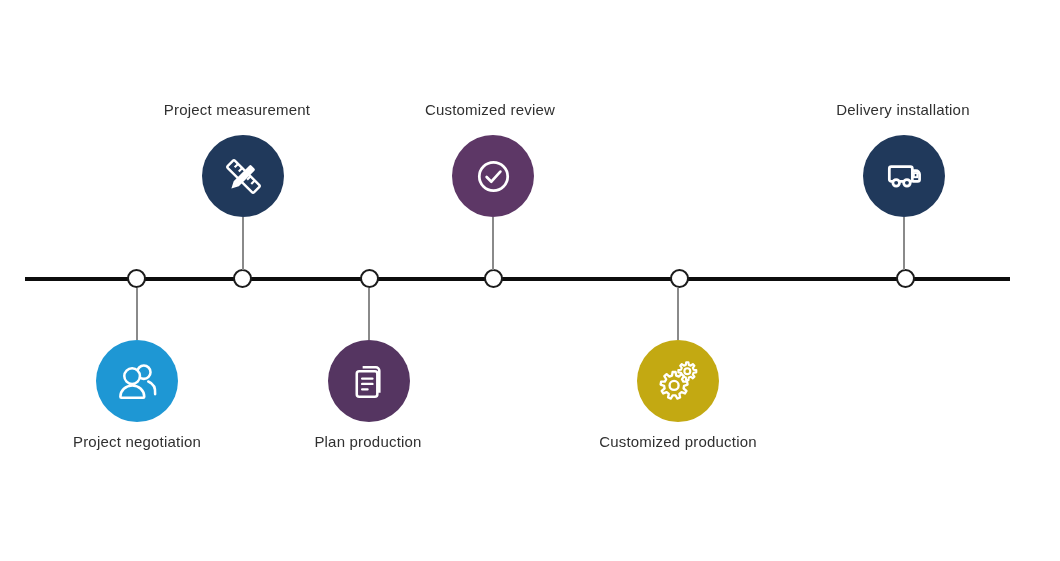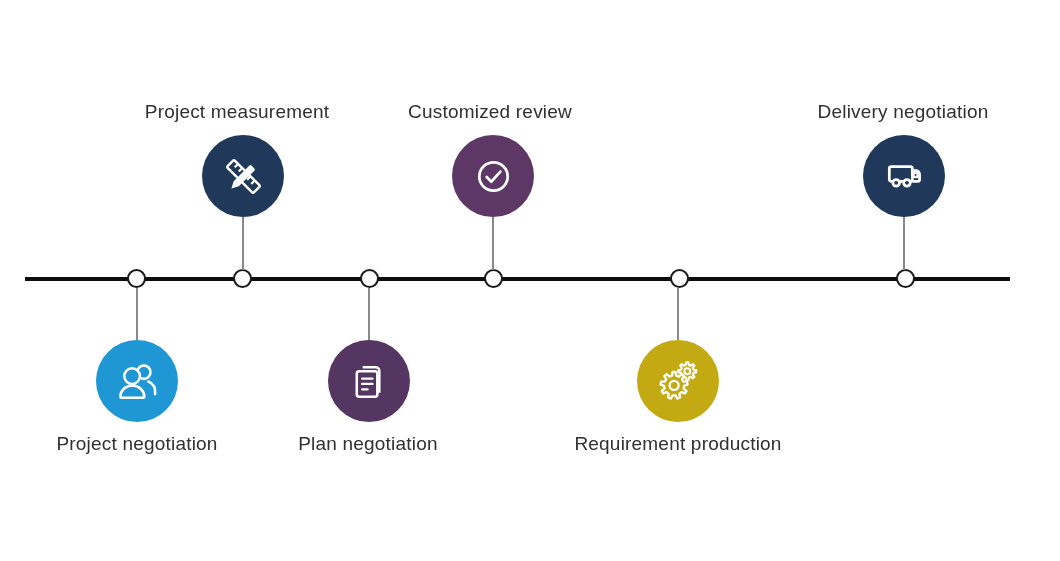--- a/index.html
+++ b/index.html
@@ -16,21 +16,21 @@
     background:#ffffff; border:2px solid #1b1b1b; border-radius:50%;
   }
   .connector { position:absolute; width:1.5px; background:#8a8a8a; }
   .bubble {
     position:absolute; width:82px; height:82px; border-radius:50%;
     display:flex; align-items:center; justify-content:center;
   }
   .bubble svg { width:47px; height:47px; display:block; }
   .label {
     position:absolute; width:300px; text-align:center;
-    font-size:19px; color:#303030; letter-spacing:0.2px; white-space:nowrap;
+    font-size:15px; color:#303030; letter-spacing:0.2px; white-space:nowrap;
   }
 </style>
 </head>
 <body>
 
 <div class="canvas">
 
   <div class="tl-line" style="background-color: rgb(13, 13, 13); color: rgb(13, 13, 13);"></div>
 
   <div>
@@ -67,21 +67,21 @@
   <div>
     <div class="node" style="left:360px"></div>
     <div class="connector" style="left:368px;top:288px;height:52px"></div>
     <div class="bubble" style="left: 328px; top: 340px; background-color: rgb(85, 53, 97); color: rgb(85, 53, 97);">
       <svg viewBox="0 0 48 48" fill="none">
         <path d="M17 9.5 h13.5 a3.5 3.5 0 0 1 3.5 3.5 v22.5" stroke="#fff" stroke-width="2.6"></path>
         <rect x="11" y="13.5" width="21" height="26" rx="2.5" fill="currentColor" stroke="#fff" stroke-width="2.6"></rect>
         <path d="M16.5 21 h10.5 M16.5 26.5 h10.5 M16.5 32 h5.5" stroke="#fff" stroke-width="2.4" stroke-linecap="round"></path>
       </svg>
     </div>
-    <div class="label" style="left:218px;top:433px">Plan negotiation</div>
+    <div class="label" style="left:218px;top:433px">Plan production</div>
   </div>
 
   <div>
     <div class="node" style="left:484px"></div>
     <div class="connector" style="left:492px;top:217px;height:53px"></div>
     <div class="bubble" style="left: 452px; top: 135px; background-color: rgb(93, 55, 102); color: rgb(93, 55, 102);">
       <svg viewBox="0 0 48 48" fill="none">
         <circle cx="24" cy="24" r="14.5" stroke="#fff" stroke-width="2.8"></circle>
         <path d="M17 24.5 l4.8 4.8 L31 19" stroke="#fff" stroke-width="2.8" stroke-linecap="round" stroke-linejoin="round"></path>
       </svg>
@@ -93,31 +93,31 @@
     <div class="node" style="left:670px"></div>
     <div class="connector" style="left:677px;top:288px;height:52px"></div>
     <div class="bubble" style="left: 637px; top: 340px; background-color: rgb(195, 169, 18); color: rgb(195, 169, 18);">
       <svg viewBox="0 0 48 48" fill="none">
         <path fill="currentColor" stroke="#fff" stroke-width="2.2" stroke-linejoin="round" d="M31.85 4.37L34.15 4.37L34.54 7.08L36.45 7.87L38.64 6.23L40.27 7.86L38.63 10.05L39.42 11.96L42.13 12.35L42.13 14.65L39.42 15.04L38.63 16.95L40.27 19.14L38.64 20.77L36.45 19.13L34.54 19.92L34.15 22.63L31.85 22.63L31.46 19.92L29.55 19.13L27.36 20.77L25.73 19.14L27.37 16.95L26.58 15.04L23.87 14.65L23.87 12.35L26.58 11.96L27.37 10.05L25.73 7.86L27.36 6.23L29.55 7.87L31.46 7.08Z"></path>
         <circle cx="33" cy="13.5" r="3" stroke="#fff" stroke-width="2.2"></circle>
         <path fill="currentColor" stroke="#fff" stroke-width="2.4" stroke-linejoin="round" d="M17.96 14.29L21.04 14.29L21.62 18.02L24.29 18.99L27.14 16.51L29.49 18.48L27.54 21.72L28.96 24.18L32.74 24.10L33.27 27.13L29.69 28.36L29.20 31.15L32.15 33.52L30.61 36.19L27.08 34.83L24.91 36.65L25.64 40.36L22.74 41.41L20.92 38.10L18.08 38.10L16.26 41.41L13.36 40.36L14.09 36.65L11.92 34.83L8.39 36.19L6.85 33.52L9.80 31.15L9.31 28.36L5.73 27.13L6.26 24.10L10.04 24.18L11.46 21.72L9.51 18.48L11.86 16.51L14.71 18.99L17.38 18.02Z"></path>
         <circle cx="19.5" cy="28" r="4.6" stroke="#fff" stroke-width="2.4"></circle>
       </svg>
     </div>
-    <div class="label" style="left:528px;top:433px">Requirement production</div>
+    <div class="label" style="left:528px;top:433px">Customized production</div>
   </div>
 
   <div>
     <div class="node" style="left:896px"></div>
     <div class="connector" style="left:903px;top:217px;height:53px"></div>
     <div class="bubble" style="left: 863px; top: 135px; background-color: rgb(32, 57, 91); color: rgb(32, 57, 91);">
       <svg viewBox="0 0 48 48" fill="none">
         <rect x="8.5" y="14" width="23.5" height="15" rx="2" stroke="#fff" stroke-width="2.8"></rect>
         <path d="M32 18 h3.6 a3.8 3.8 0 0 1 3.8 3.8 v5.2 a2 2 0 0 1 -2 2 h-5.4" stroke="#fff" stroke-width="2.8"></path>
         <rect x="33.5" y="20.5" width="3.6" height="4.2" stroke="#fff" stroke-width="2"></rect>
         <circle cx="15.5" cy="30.5" r="3.4" fill="currentColor" stroke="#fff" stroke-width="2.8"></circle>
         <circle cx="26.5" cy="30.5" r="3.4" fill="currentColor" stroke="#fff" stroke-width="2.8"></circle>
       </svg>
     </div>
-    <div class="label" style="left:753px;top:101px">Delivery negotiation</div>
+    <div class="label" style="left:753px;top:101px">Delivery installation</div>
   </div>
 
 </div>
 
 </body></html>

